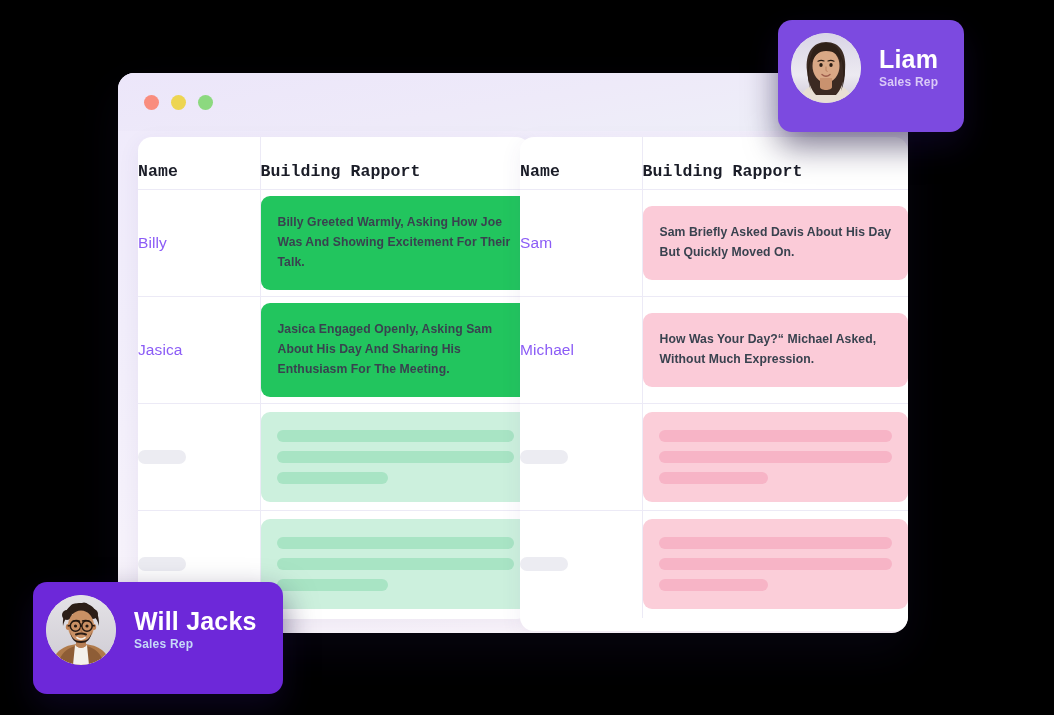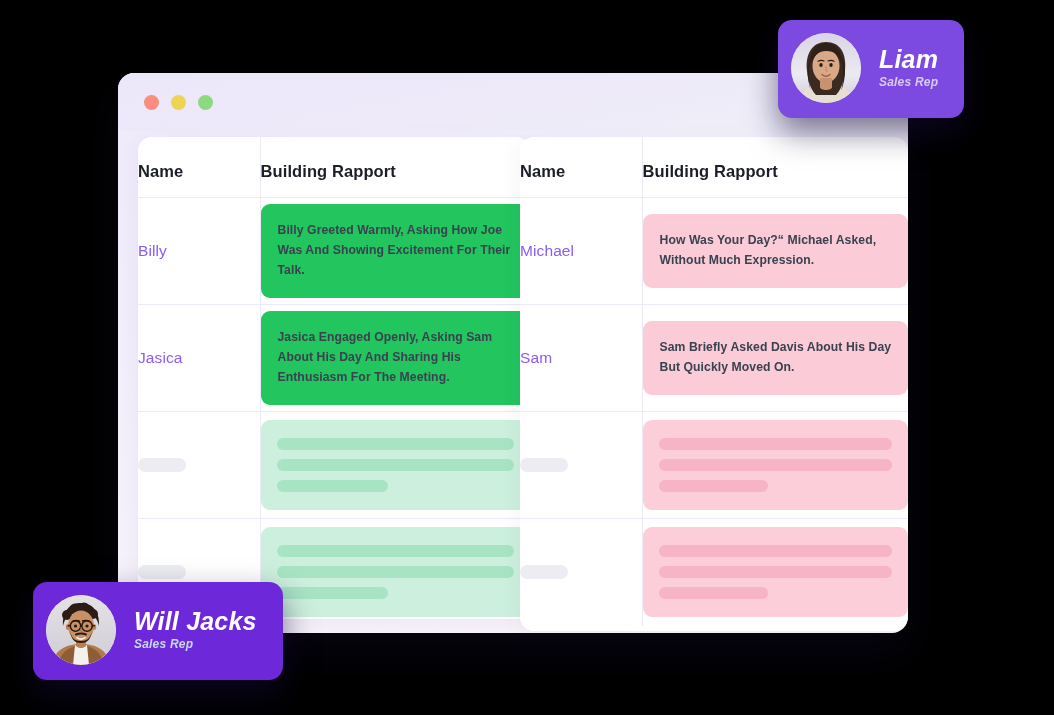--- a/index.html
+++ b/index.html
@@ -77,23 +77,24 @@
     border-collapse: collapse;
     table-layout: fixed;
   }
 
   table.rapport-table th {
     text-align: left;
     font-size: 16.5px;
     font-weight: bold;
     color: #1b1d28;
     letter-spacing: 0.1px;
-    padding: 25px 0 16px 0;
+    padding: 25px 0 8px 0;
     border-bottom: 1px solid #eceaf6;
     vertical-align: middle;
+    font-family: Liberation Mono, monospace;
   }
 
   table.rapport-table td {
     border-bottom: 1px solid #eceaf6;
     vertical-align: middle;
     padding: 0;
   }
 
   .col-name   { width: 122px; }
   .col-report { width: auto; }
@@ -152,22 +153,21 @@
   .skel-line.w-short { width: 47%; }
 
   tr.last-row td { border-bottom: none; }
 
   
   .person-badge {
     position: absolute;
     display: flex;
     align-items: center;
     border-radius: 14px;
-    padding: 13px 26px 15px 13px;
-    font-style: italic;
+    padding: 13px 26px 29px 13px;
   }
   .badge-liam {
     left: 778px;
     top: 20px;
     background: #7c4ae0;
     box-shadow: 0 14px 32px rgba(20, 10, 55, 0.55);
   }
   .badge-will {
     left: 33px;
     top: 582px;
@@ -276,32 +276,32 @@
       <table class="rapport-table">
         <thead>
           <tr>
             <th class="col-name">Name</th>
             <th class="col-report">Building Rapport</th>
           </tr>
         </thead>
         <tbody>
           <tr>
             <td class="col-name row-cell">
+              <span class="name-text">Sam</span>
+            </td>
+            <td class="col-report row-cell">
+              <div class="bubble bubble-pink">Sam Briefly Asked Davis About His Day But Quickly Moved On.</div>
+            </td>
+          </tr>
+          <tr>
+            <td class="col-name row-cell">
               <span class="name-text">Michael</span>
             </td>
             <td class="col-report row-cell">
               <div class="bubble bubble-pink">How Was Your Day?“ Michael Asked, Without Much Expression.</div>
-            </td>
-          </tr>
-          <tr>
-            <td class="col-name row-cell">
-              <span class="name-text">Sam</span>
-            </td>
-            <td class="col-report row-cell">
-              <div class="bubble bubble-pink">Sam Briefly Asked Davis About His Day But Quickly Moved On.</div>
             </td>
           </tr>
           <tr>
             <td class="col-name row-cell">
               <div class="skel-name"></div>
             </td>
             <td class="col-report row-cell">
               <div class="skel-box skel-box-pink">
                 <div class="skel-line w-full"></div>
                 <div class="skel-line w-full"></div>

